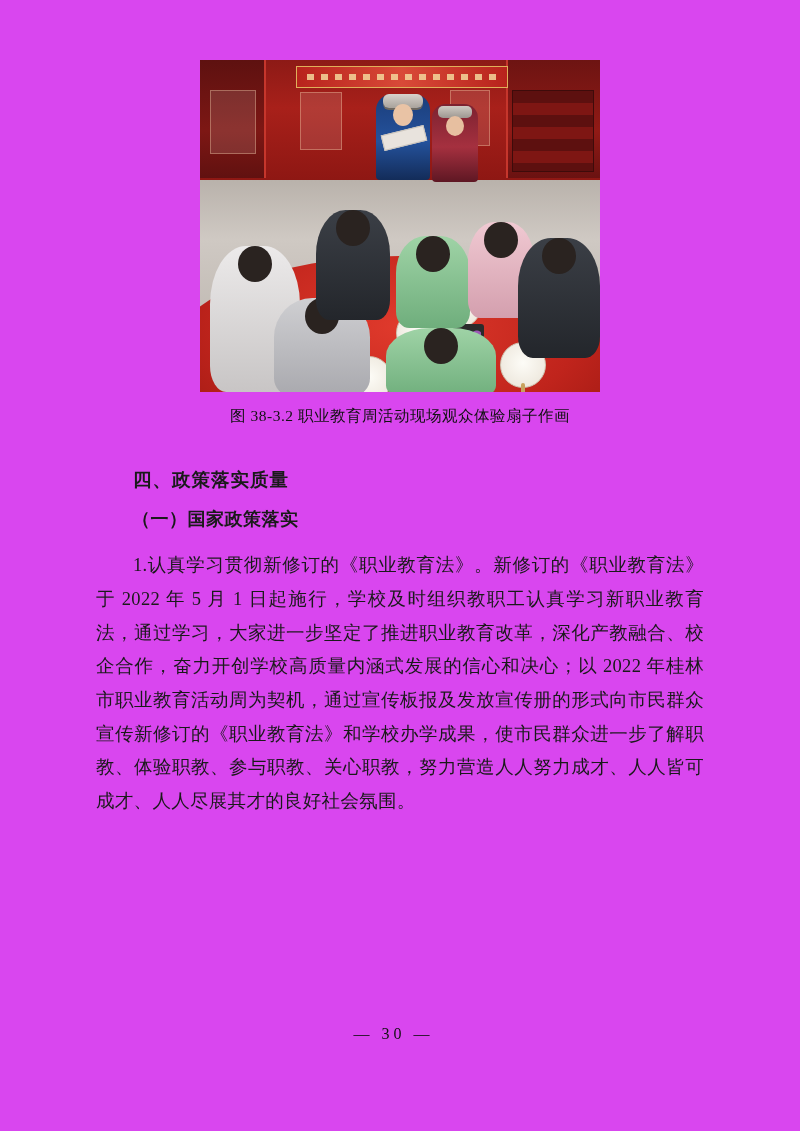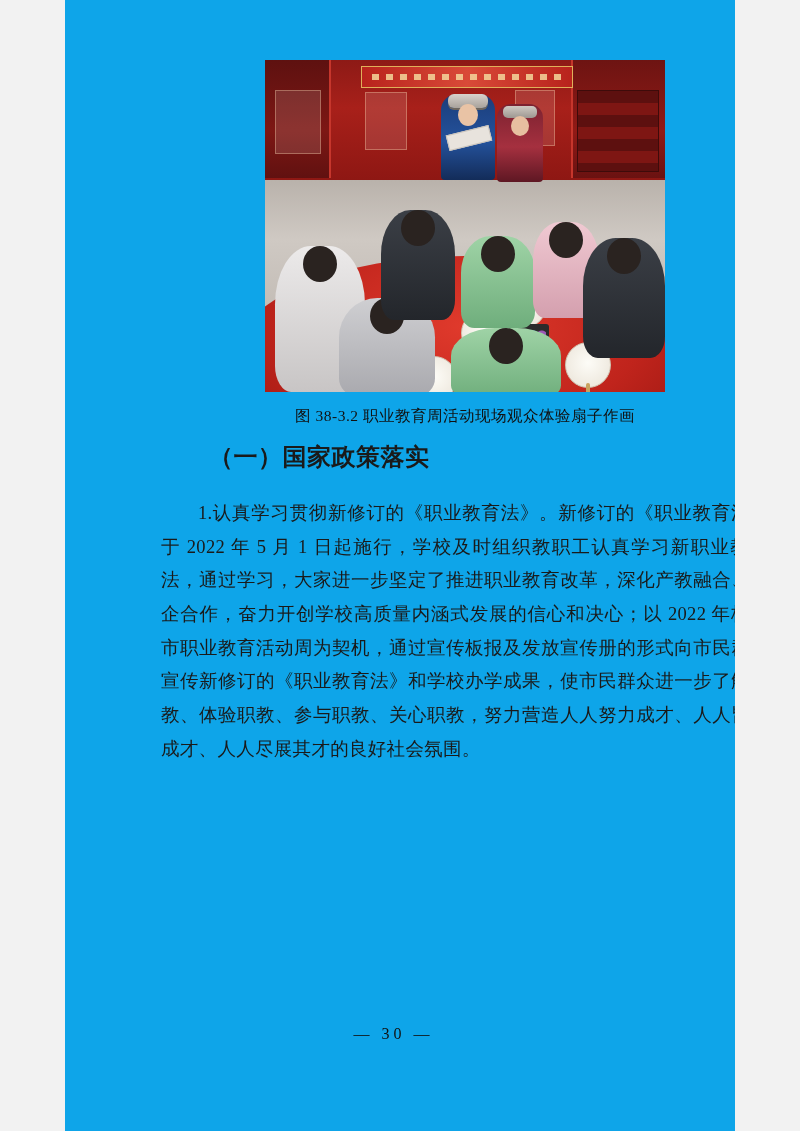--- a/index.html
+++ b/index.html
@@ -2,23 +2,23 @@
 <html><head>
 <meta charset="utf-8">
 <style>
   html, body {
     margin: 0;
     padding: 0;
     background: #f2f2f2;
   }
   .page {
     position: relative;
-    width: 670px;
+    width: 800px;
     height: 1131px;
-    background: #0ea5e9;
+    background: #d946ef;
     margin: 0 auto;
     overflow: hidden;
     font-family: "Liberation Serif", "DejaVu Serif", serif;
     color: #1a1a1a;
   }
   .content {
     position: absolute;
     left: 96px;
     top: 60px;
     width: 608px;
@@ -174,21 +174,21 @@
   .heading {
     margin-top: 40px;
     font-size: 18.5px;
     font-weight: bold;
     text-indent: 2em;
     letter-spacing: 1px;
     font-family: "Liberation Sans", "DejaVu Sans", sans-serif;
   }
   .subheading {
     margin-top: 14px;
-    font-size: 24px;
+    font-size: 18px;
     font-weight: bold;
     text-indent: 2em;
     letter-spacing: .5px;
     font-family: Liberation Mono, monospace;
   }
   .para {
     margin-top: 2px;
     font-size: 18.5px;
     line-height: 1.82;
     text-indent: 2em;
@@ -260,19 +260,20 @@
         <div class="ph-person ph-dark" style="left:318px;top:178px;width:82px;height:120px;">
           <div class="head"></div>
         </div>
         <div class="ph-person ph-green" style="left:186px;top:268px;width:110px;height:70px;">
           <div class="head"></div>
         </div>
       </div>
       <figcaption class="figure-caption">图 38-3.2 职业教育周活动现场观众体验扇子作画</figcaption>
     </figure>
 
+    <h2 class="heading">四、政策落实质量</h2>
     <h3 class="subheading">（一）国家政策落实</h3>
     <p class="para">1.认真学习贯彻新修订的《职业教育法》。新修订的《职业教育法》于 2022 年 5 月 1 日起施行，学校及时组织教职工认真学习新职业教育法，通过学习，大家进一步坚定了推进职业教育改革，深化产教融合、校企合作，奋力开创学校高质量内涵式发展的信心和决心；以 2022 年桂林市职业教育活动周为契机，通过宣传板报及发放宣传册的形式向市民群众宣传新修订的《职业教育法》和学校办学成果，使市民群众进一步了解职教、体验职教、参与职教、关心职教，努力营造人人努力成才、人人皆可成才、人人尽展其才的良好社会氛围。</p>
 
   </div>
 
   <div class="page-number">— 30 —</div>
 </div>
 
 </body></html>

